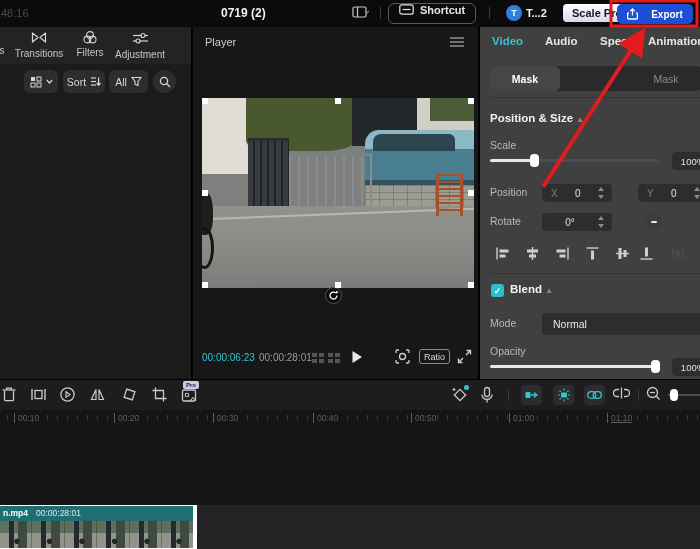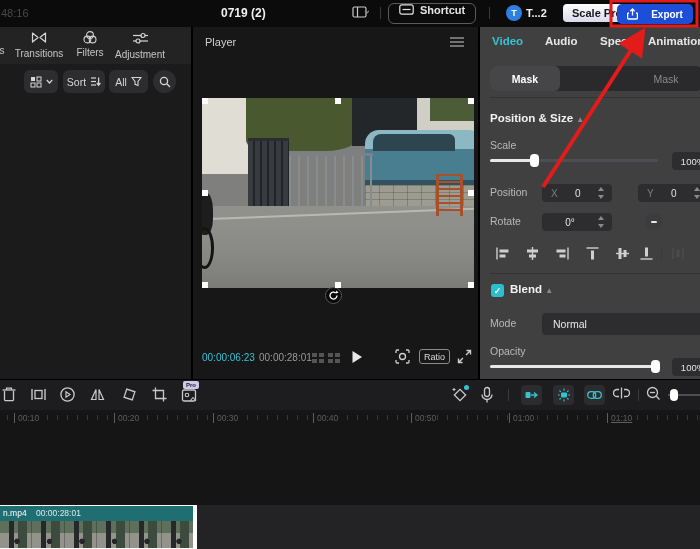--- a/index.html
+++ b/index.html
@@ -90,21 +90,21 @@
   .pro-badge { position:absolute; left:183px; top:1px; padding:0 3px; height:8px; line-height:8px; border-radius:2px;
     background:#cfc9ea; color:#1c1c2a; font-size:6px; font-weight:bold; }
   .dot { position:absolute; width:5px; height:5px; border-radius:50%; background:#35c3d2; }
   .ruler { position:absolute; left:0; top:31px; width:700px; height:16px; }
   .ruler .ticks { position:absolute; left:7px; top:4px; width:693px; height:5px;
     background:repeating-linear-gradient(90deg,#39393b 0 1px,transparent 1px 10px); }
   .rlabel { position:absolute; top:2px; font-size:8.5px; color:#5e5e60; padding-left:3px; border-left:1px solid #5e5e60; background:#151516; }
   .track-row { position:absolute; left:0; top:125px; width:700px; height:44px; background:#232326; }
   .clip { position:absolute; left:0; top:0; width:197px; height:44px; border-top:1px solid #fff; border-bottom:1px solid #fff; overflow:hidden; }
   .clip-head { position:absolute; left:0; top:0; width:194px; height:15px; background:#1f6e72; }
-  .clip-name { position:absolute; left:3px; top:2px; font-size:8.5px; color:#fff; font-weight:normal; }
+  .clip-name { position:absolute; left:3px; top:2px; font-size:8.5px; color:#fff; font-weight:bold; }
   .clip-dur  { position:absolute; left:36px; top:2px; font-size:8.5px; color:#d8ecec; }
   .thumbs { position:absolute; left:0; top:15px; width:194px; height:29px; display:flex; }
   .thumb { width:32.4px; height:29px; flex:none;
     background-image:
       radial-gradient(circle 3px at 55% 70%, #26262a 0 2.5px, transparent 3px),
       linear-gradient(90deg, transparent 0 28%, #25292c 28% 44%, transparent 44%),
       linear-gradient(90deg, transparent 0 58%, #3c4a40 58% 86%, transparent 86%),
       linear-gradient(180deg, #5f705a 0 42%, #93938b 42% 100%);
     border-right:1px solid rgba(0,0,0,.25); }
   .clip-rhandle { position:absolute; right:0; top:0; width:4px; height:44px; background:#fff; }

